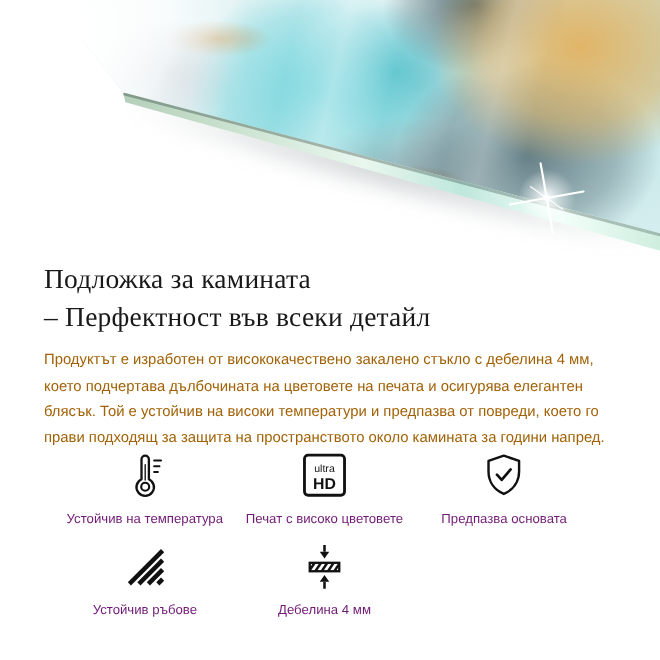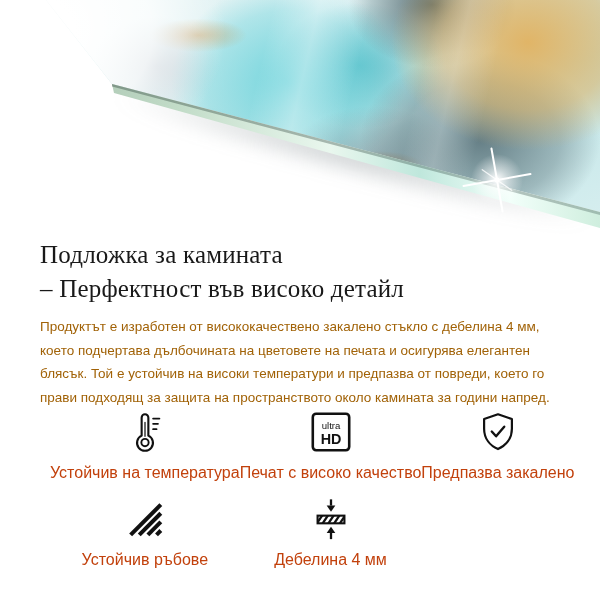--- a/index.html
+++ b/index.html
@@ -66,21 +66,21 @@
   }
   .desc{
     margin:9px 0 0;width:530px;font-size:13.5px;line-height:23.5px;color:#a16207;
   }
   .features{
     display:grid;grid-template-columns:repeat(3,1fr);row-gap:14px;
     margin:0 28px 0 10px;padding-top:0;
   }
   .feature{display:flex;flex-direction:column;align-items:center;}
   .fi{height:46px;display:flex;justify-content:center;}
-  .flabel{margin-top:9px;font-size:16px;color:#c2410c;text-align:left;white-space:nowrap;}
+  .flabel{margin-top:9px;font-size:12px;color:#701a75;text-align:left;white-space:nowrap;}
 </style>
 </head>
 <body>
 
 <div class="hero">
   <div class="panel-shadow"></div>
   <div class="glass-top">
     <div class="marble"></div>
     <div class="glare"></div>
     <div class="corner-fade"></div>
@@ -101,21 +101,21 @@
       <line x1="40" y1="8" x2="40" y2="72"></line>
     </g>
     <g stroke="rgba(255,255,255,0.8)" stroke-width="1.2" stroke-linecap="round" transform="rotate(35 40 40)">
       <line x1="22" y1="40" x2="58" y2="40"></line>
     </g>
     <circle cx="40" cy="40" r="2.5" fill="#ffffff"></circle>
   </svg>
 </div>
 
 <div class="content">
-  <h1 class="title"><span>Подложка за камината</span><br><span>– Перфектност във високо детайл</span></h1>
+  <h1 class="title"><span>Подложка за камината</span><br><span>– Перфектност във всеки детайл</span></h1>
 
   <p class="desc">Продуктът е изработен от висококачествено закалено стъкло с дебелина 4 мм, което подчертава дълбочината на цветовете на печата и осигурява елегантен блясък. Той е устойчив на високи температури и предпазва от повреди, което го прави подходящ за защита на пространството около камината за години напред.</p>
 
   <div class="features">
 
     <div class="feature">
       <div class="fi">
         <svg width="46" height="46" viewBox="0 0 48 48" fill="none" stroke="#111" stroke-linecap="round" stroke-linejoin="round">
           <path d="M20.5 9 a3.5 3.5 0 0 1 7 0 V27.8 a8.3 8.3 0 1 1 -7 0 Z" stroke-width="2.2"></path>
           <circle cx="24" cy="35" r="3.8" stroke-width="2"></circle>
@@ -129,31 +129,31 @@
     </div>
 
     <div class="feature">
       <div class="fi">
         <svg width="46" height="46" viewBox="0 0 48 48">
           <rect x="5" y="5" width="38" height="38" rx="3.5" fill="none" stroke="#111" stroke-width="2.7"></rect>
           <text x="24" y="20.5" text-anchor="middle" font-size="10" fill="#111" font-family="Liberation Sans, sans-serif">ultra</text>
           <text x="24" y="37" text-anchor="middle" font-size="15" font-weight="bold" fill="#111" font-family="Liberation Sans, sans-serif">HD</text>
         </svg>
       </div>
-      <div class="flabel">Печат с високо качество</div>
+      <div class="flabel">Печат с високо цветовете</div>
     </div>
 
     <div class="feature">
       <div class="fi">
         <svg width="46" height="46" viewBox="0 0 48 48" fill="none" stroke="#111" stroke-linecap="round" stroke-linejoin="round">
           <path d="M24 5.5 L38.5 10.5 V20.5 C38.5 31 32 38.3 24 41.8 C16 38.3 9.5 31 9.5 20.5 V10.5 Z" stroke-width="2.3"></path>
           <path d="M17.5 23.5 L22 28.5 L30.5 18.5" stroke-width="2.5"></path>
         </svg>
       </div>
-      <div class="flabel">Предпазва закалено</div>
+      <div class="flabel">Предпазва основата</div>
     </div>
 
 
     <div class="feature">
       <div class="fi">
         <svg width="46" height="46" viewBox="0 0 48 48" stroke="#111" stroke-width="4.2">
           <line x1="9" y1="40.5" x2="40.5" y2="9"></line>
           <line x1="18" y1="40.5" x2="40.5" y2="18"></line>
           <line x1="27" y1="40.5" x2="40.5" y2="27"></line>
           <line x1="36" y1="40.5" x2="40.5" y2="36"></line>

